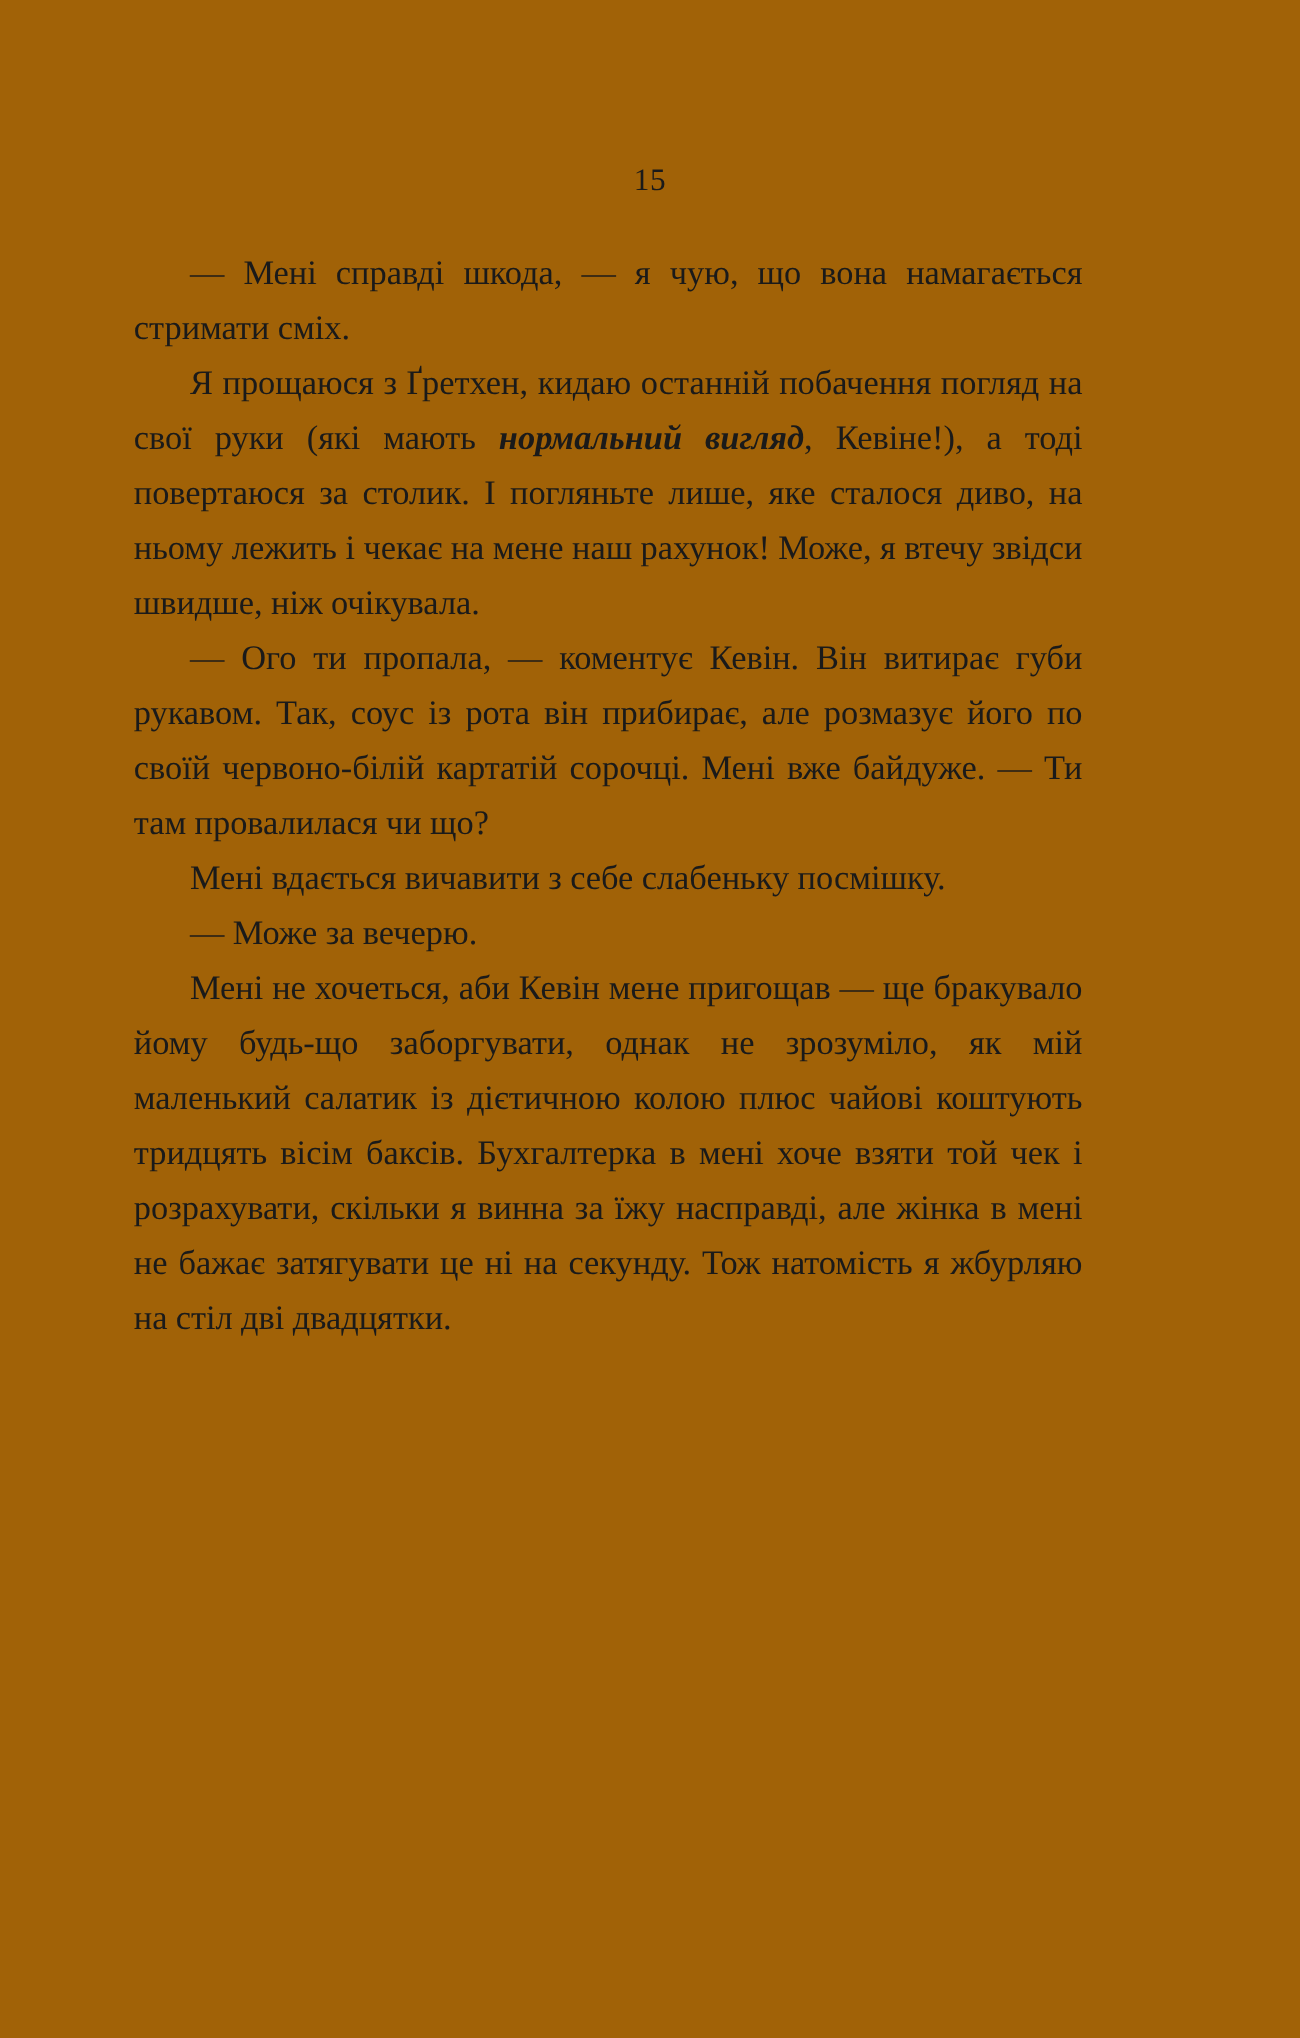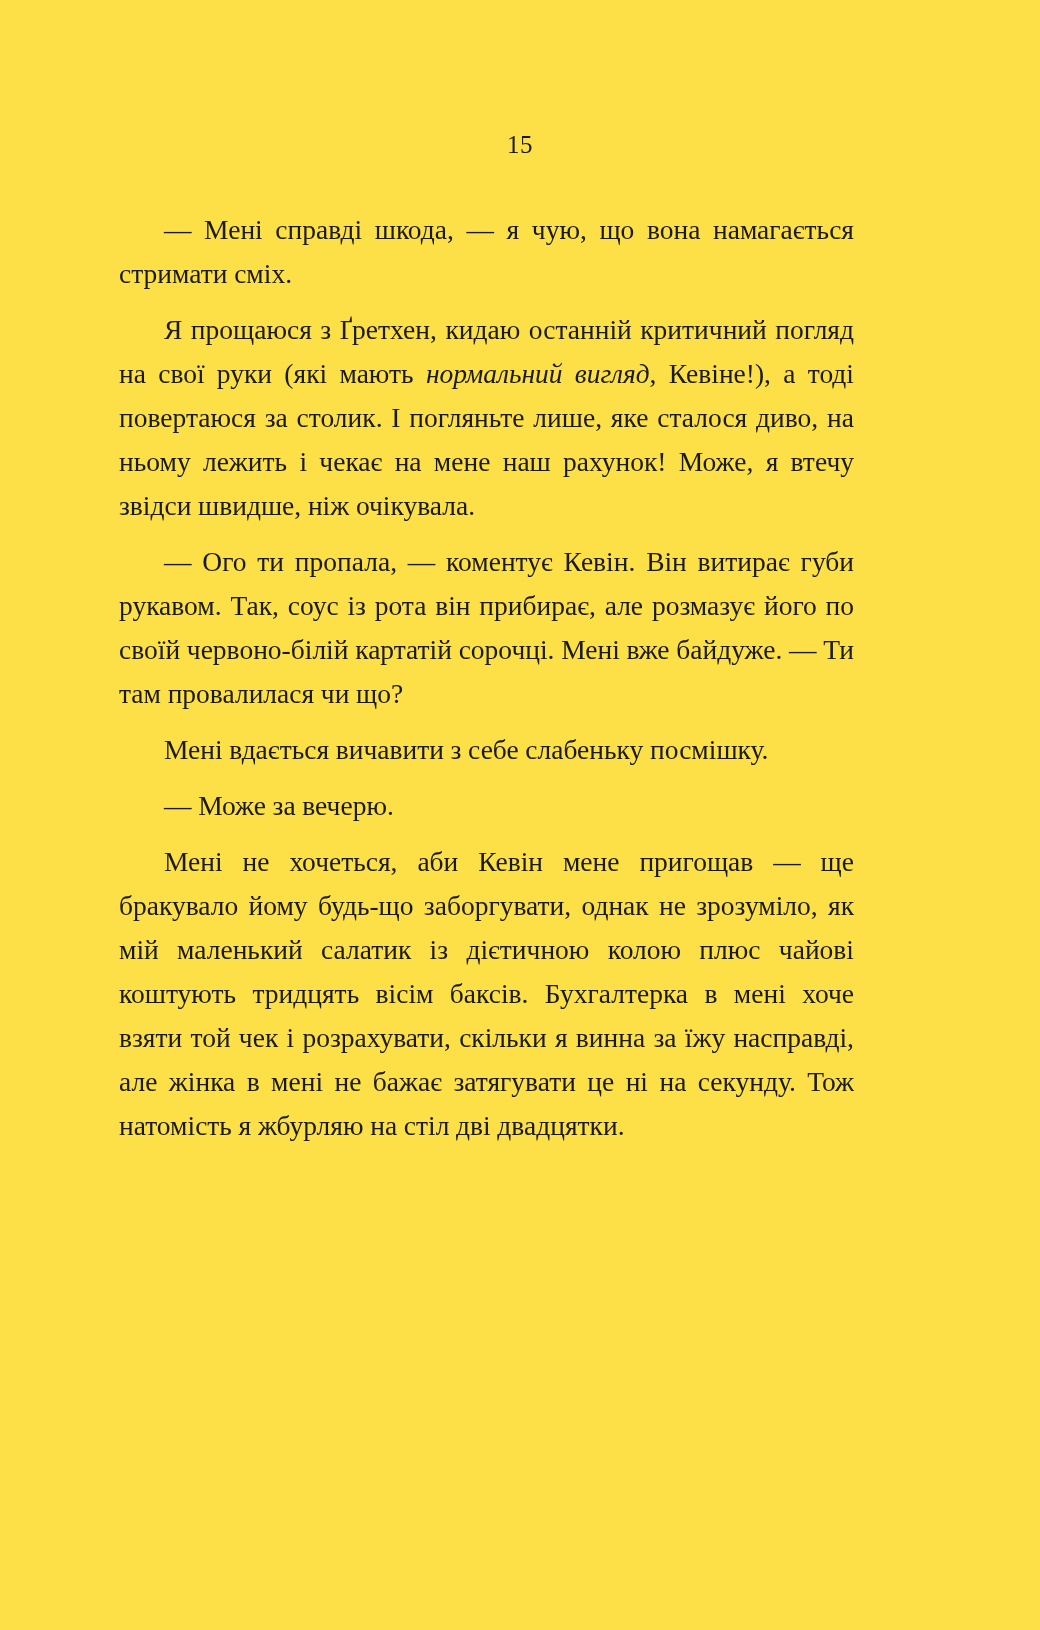--- a/index.html
+++ b/index.html
@@ -10,21 +10,21 @@
 
   body {
     font-family: "Liberation Serif", "DejaVu Serif", serif;
     color: #1a1a1a;
   }
 
   .page {
     position: relative;
     width: 1040px;
     height: 1630px;
-    background: #fde047;
+    background: #a16207;
     box-sizing: border-box;
     overflow: hidden;
   }
 
   .folio {
     position: absolute;
     top: 132px;
     left: 0;
     width: 100%;
     text-align: center;
@@ -35,57 +35,58 @@
   }
 
   .text-block {
     position: absolute;
     top: 196px;
     left: 107px;
     width: 759px;
   }
 
   .para {
-    margin: 12px;
+    margin: 0;
     font-size: 27.5px;
     line-height: 44px;
     text-align: justify;
     text-justify: inter-word;
     text-indent: 45px;
     hyphens: manual;
     -webkit-hyphens: manual;
     word-spacing: -0.2px;
     color: #1a1a1a;
   }
 
   .para:last-child {
     text-align-last: left;
   }
 
   
 
   em {
     font-style: italic;
+    font-weight: bold;
   }
 </style>
 </head>
 <body>
 
 <div class="page">
 
   <div class="folio">15</div>
 
   <div class="text-block">
 
     <p class="para">— Мені справді шкода, — я чую, що вона намагається стримати сміх.</p>
 
 
 
 
-    <p class="para"><span>Я прощаюся з Ґретхен, кидаю останній критичний погляд на свої руки (які мають </span><em>нормальний вигляд</em><span>, Кевіне!), а тоді повертаюся за столик. І погляньте лише, яке сталося диво, на ньому лежить і чекає на мене наш рахунок! Може, я втечу звідси швидше, ніж очікувала.</span></p>
+    <p class="para"><span>Я прощаюся з Ґретхен, кидаю останній побачення погляд на свої руки (які мають </span><em>нормальний вигляд</em><span>, Кевіне!), а тоді повертаюся за столик. І погляньте лише, яке сталося диво, на ньому лежить і чекає на мене наш рахунок! Може, я втечу звідси швидше, ніж очікувала.</span></p>
 
     <p class="para">— Ого ти пропала, — коментує Кевін. Він витирає губи рукавом. Так, соус із рота він прибирає, але розмазує його по своїй червоно-білій картатій сорочці. Мені вже байдуже. — Ти там провалилася чи що?</p>
 
     <p class="para">Мені вдається вичавити з себе слабеньку посмішку.</p>
 
     <p class="para">— Може за вечерю.</p>
 
 
     <p class="para">Мені не хочеться, аби Кевін мене пригощав — ще бракувало йому будь-що заборгувати, однак не зрозуміло, як мій маленький салатик із дієтичною колою плюс чайові коштують тридцять вісім баксів. Бухгалтерка в мені хоче взяти той чек і розрахувати, скільки я винна за їжу насправді, але жінка в мені не бажає затягувати це ні на секунду. Тож натомість я жбурляю на стіл дві двадцятки.</p>
 

